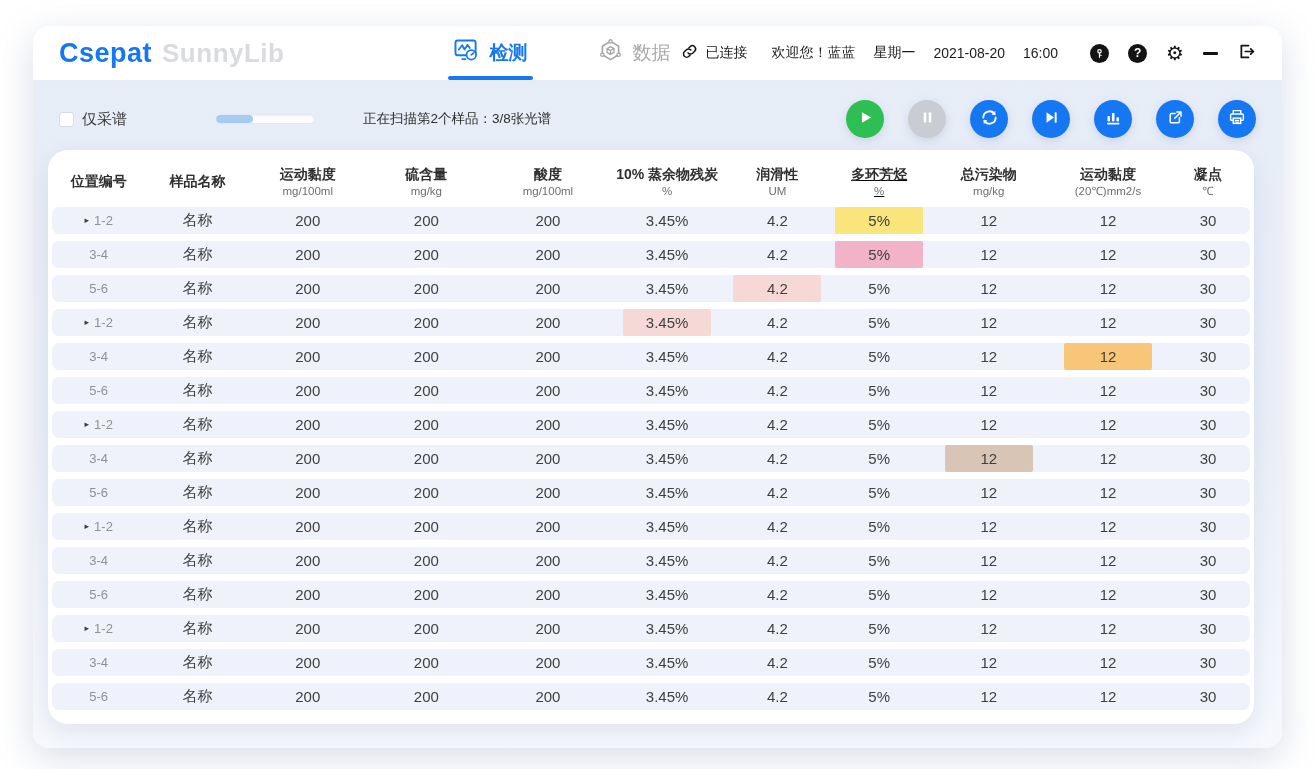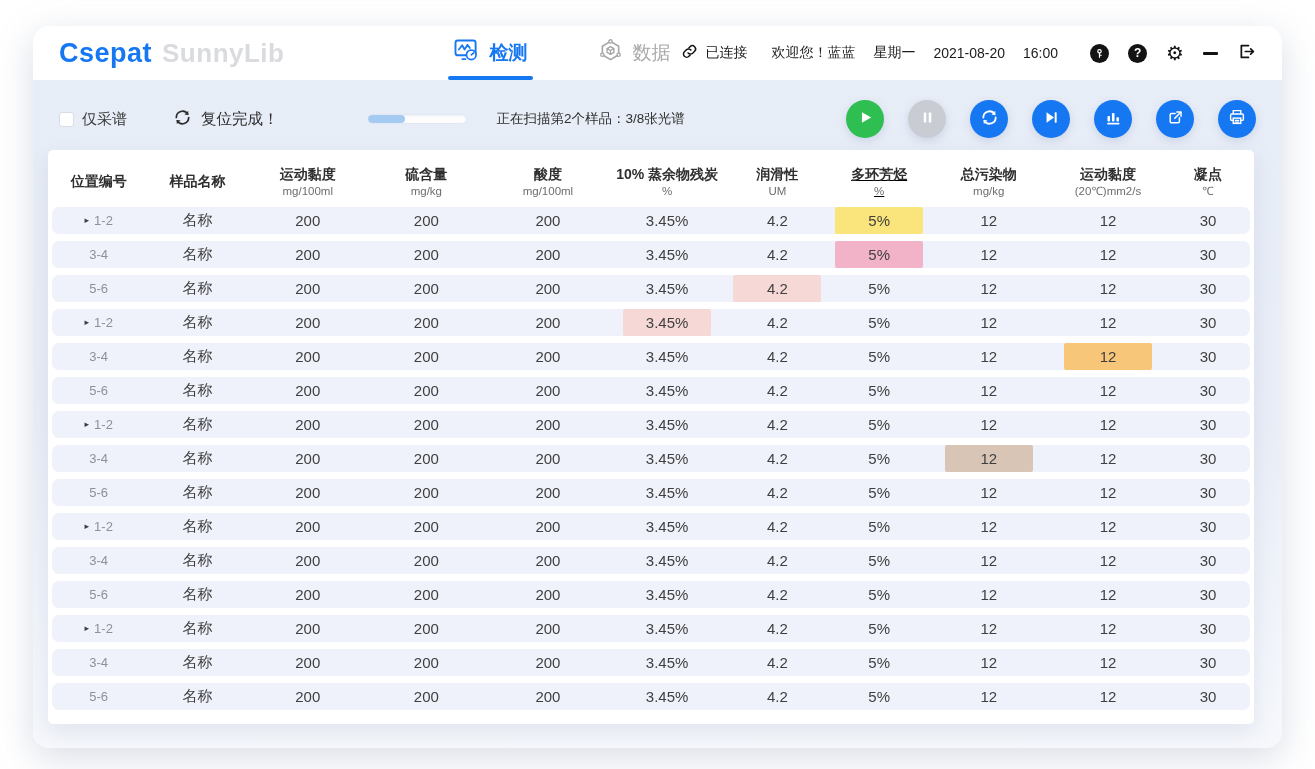--- a/index.html
+++ b/index.html
@@ -31,30 +31,30 @@
   .checkbox { width:15px; height:15px; background:#fff; border:1.5px solid #d8dce4; border-radius:3px; }
   .chk-label { font-size:15px; color:#3a3a3a; }
   .select { margin-left:26px; width:158px; height:31px; background:#fff; border:1px solid #d9dde4; border-radius:4px;
             display:flex; align-items:center; justify-content:space-between; padding:0 12px; box-shadow:0 1px 2px rgba(150,160,185,.12); }
   .select-value { font-size:14.5px; color:#2f2f2f; }
   .caret { width:0; height:0; border-left:5px solid transparent; border-right:5px solid transparent; border-top:6px solid #7a7f89; }
   .reset-group { margin-left:46px; display:flex; align-items:center; gap:9px; font-size:15.5px; color:#2c2c2c; }
   .progress-wrap { margin-left:88px; display:flex; align-items:center; }
   .progress { width:100px; height:10px; border-radius:5px; background:#fdfdfe; border:1px solid #e2e8f1; box-shadow:inset 0 1px 2px rgba(150,160,190,.15); overflow:hidden; }
   .progress-fill { height:100%; border-radius:5px; background:#a6cbf2; }
-  .scan-status { margin-left:30px; font-size:13.5px; color:#2e2e2e; }
+  .scan-status { margin-left:48px; font-size:13.5px; color:#2e2e2e; }
   .actions { margin-left:auto; display:flex; align-items:center; gap:24px; }
   .abtn { width:38px; height:38px; border-radius:50%; display:flex; align-items:center; justify-content:center; cursor:pointer;
           box-shadow:0 3px 8px rgba(120,140,180,.25); }
   .abtn.green { background:#2fbe52; }
   .abtn.gray  { background:#c9ccd2; }
   .abtn.blue  { background:#1677f2; }
 
   
-  .card { margin:10px 28px 0 15px; background:#ffffff; border-radius:5px; padding:10px 4px 14px;
+  .card { margin:10px 28px 0 15px; background:#ffffff; border-radius:20px; padding:10px 4px 14px;
           box-shadow:0 8px 22px rgba(140,152,185,.20); }
   .thead { display:flex; align-items:center; height:44px; }
   .th { display:flex; flex-direction:column; align-items:center; justify-content:center; line-height:1.25; }
   .th-label { font-size:14px; font-weight:700; color:#2f2f2f; white-space:nowrap; }
   .th-unit { font-size:11.5px; font-weight:400; color:#6d6d6d; white-space:nowrap; }
   .tbody { margin-top:3px; }
   .tr { display:flex; align-items:stretch; height:27px; margin-bottom:7px; background:#eff2fa; border-radius:7px; }
   .tr:last-child { margin-bottom:0; }
   .td { display:flex; align-items:center; justify-content:center; font-size:15px; color:#3f3f3f; }
   .td-pos { font-size:13px; color:#8f9097; gap:5px; }
@@ -135,31 +135,20 @@
     </div>
   </div>
 
   <div class="toolbar">
     <div class="chk-group">
       <span class="checkbox"></span>
       <span class="chk-label">仅采谱</span>
     </div>
 
 
-    <div class="reset-group">
-      <span>
-        <svg viewBox="0 0 24 24" width="19" height="19">
-            <path d="M19.8 12a7.8 7.8 0 0 1-14.4 4.2" fill="none" stroke="#2c2c2c" stroke-width="2.2" stroke-linecap="round"></path>
-            <path d="M4.2 12a7.8 7.8 0 0 1 14.4-4.2" fill="none" stroke="#2c2c2c" stroke-width="2.2" stroke-linecap="round"></path>
-            <path d="M19.3 3.6v4.8h-4.8z" fill="#2c2c2c"></path>
-            <path d="M4.7 20.4v-4.8h4.8z" fill="#2c2c2c"></path>
-          </svg>
-      </span>
-      <span>复位完成！</span>
-    </div>
 
     <div class="progress-wrap">
       <div class="progress">
         <div class="progress-fill" style="width: 38%;"></div>
       </div>
     </div>
     <span class="scan-status">正在扫描第2个样品：3/8张光谱</span>
 
     <div class="actions">
       <div class="abtn green">

